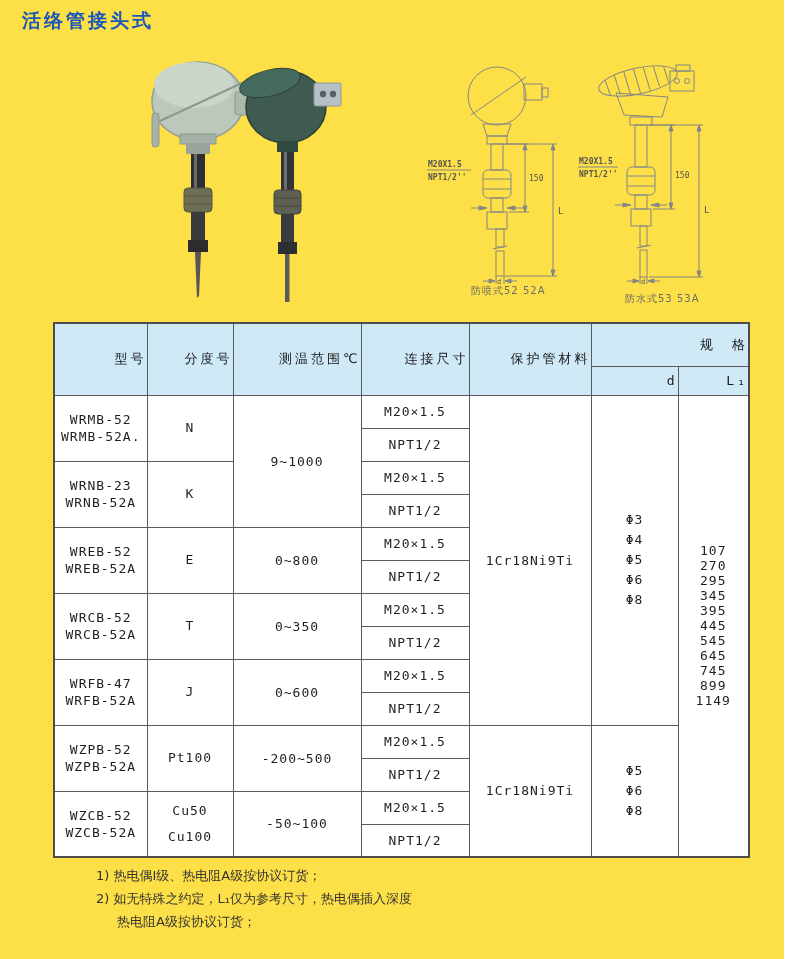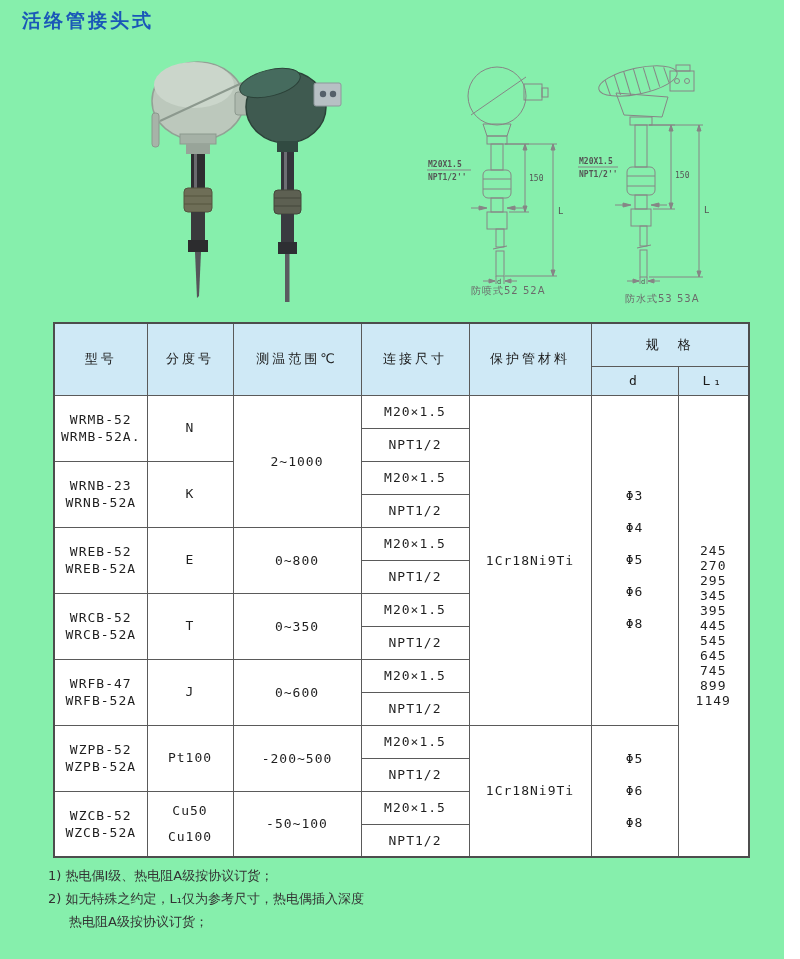--- a/index.html
+++ b/index.html
@@ -1,47 +1,47 @@
 <!DOCTYPE html>
 <html><head>
 <meta charset="utf-8">
 <style>
   html,body{margin:0;padding:0;background:#ffffff;}
-  .page{position:relative;width:784px;height:959px;background:#86efac;overflow:hidden;
+  .page{position:relative;width:784px;height:959px;background:#fde047;overflow:hidden;
         font-family:"DejaVu Sans",sans-serif;}
   .title{position:absolute;left:22px;top:8px;font-size:19px;font-weight:bold;
          color:#1a57b8;letter-spacing:3px;}
   .photos{position:absolute;left:136px;top:55px;}
   .drawing-left{position:absolute;left:425px;top:58px;}
   .drawing-right{position:absolute;left:578px;top:55px;}
   .caption{position:absolute;font-size:10px;color:#6b6b6b;letter-spacing:1px;
            font-family:"DejaVu Sans",sans-serif;white-space:nowrap;padding-left:23px;}
   .caption-left{left:448px;top:284px;}
   .caption-right{left:602px;top:292px;}
 
   .spec-table{position:absolute;left:53px;top:322px;border-collapse:collapse;
               table-layout:fixed;width:695px;border:2px solid #4d4d4d;}
   .spec-table td,.spec-table th{border:1px solid #5a5a5a;padding:0;overflow:hidden;}
   .spec-table th{background:#cfe9f6;font-weight:normal;font-size:13px;color:#1b1b1b;
-                 letter-spacing:3px;text-align:center;vertical-align:middle;}
+                 letter-spacing:3px;text-align:right;vertical-align:middle;}
   .spec-table td{font-size:13px;color:#1f1f1f;text-align:center;vertical-align:middle;
                  font-family:"DejaVu Sans Mono",monospace;background:#ffffff;}
   .th-sub{letter-spacing:0;font-family:"DejaVu Sans Mono",monospace;font-size:13px;}
   .model-cell{text-align:left;padding-left:9px;white-space:pre-line;line-height:17px;
               letter-spacing:1px;margin-top:16px;}
   .grad-cell{white-space:pre-line;line-height:26px;letter-spacing:1px;}
   .range-cell{letter-spacing:1px;}
   .conn-cell{letter-spacing:1px;}
   .mat-cell{letter-spacing:1px;font-size:12.5px;}
-  .d-cell{white-space:pre-line;line-height:32px;letter-spacing:1px;}
+  .d-cell{white-space:pre-line;line-height:20px;letter-spacing:1px;}
   .l1-cell{white-space:pre-line;line-height:15px;font-size:12.5px;letter-spacing:1px;}
 
   .notes{position:absolute;left:48px;top:864px;font-size:13px;color:#333333;
          line-height:23px;}
-  .notes .note-line{white-space:nowrap;}
+  .notes .note-line{white-space:nowrap;margin-left:48px;}
   .notes .indent{padding-left:21px;}
 
   svg text{font-family:"DejaVu Sans Mono",monospace;fill:#555;}
 </style>
 </head>
 <body>
 
 <div class="page">
 
   <div class="title">活络管接头式</div>
@@ -219,29 +219,29 @@
       <tr style="height:29px">
         <th class="th-sub">d</th>
         <th class="th-sub">L₁</th>
       </tr>
     </thead>
     <tbody>
       <tr style="height:33px">
         <td class="model-cell" rowspan="2">WRMB-52
 WRMB-52A.</td>
         <td class="grad-cell" rowspan="2">N</td>
-        <td class="range-cell" rowspan="4">2~1000</td>
+        <td class="range-cell" rowspan="4">9~1000</td>
         <td class="conn-cell">M20×1.5</td>
         <td class="mat-cell" rowspan="10">1Cr18Ni9Ti</td>
         <td class="d-cell" rowspan="10">Φ3
 Φ4
 Φ5
 Φ6
 Φ8</td>
-        <td class="l1-cell" rowspan="14">245
+        <td class="l1-cell" rowspan="14">107
 270
 295
 345
 395
 445
 545
 645
 745
 899
 1149</td>

